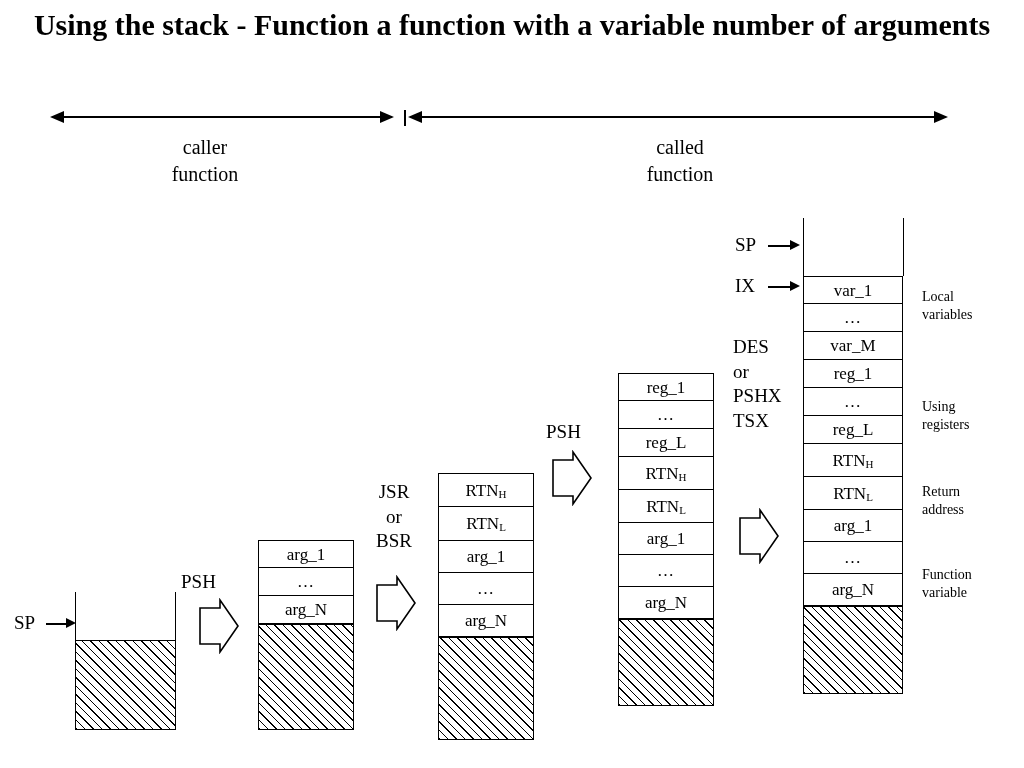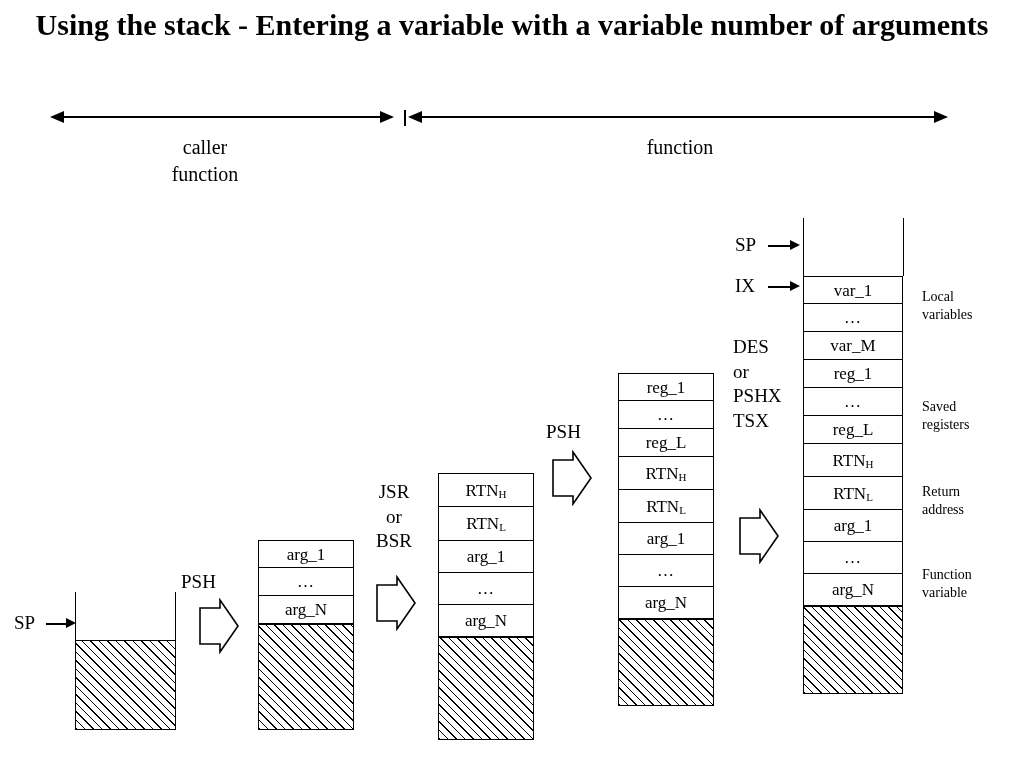--- a/index.html
+++ b/index.html
@@ -45,40 +45,41 @@
   .ptrhead{position:absolute;width:0;height:0;border-top:5px solid transparent;border-bottom:5px solid transparent;border-left:10px solid #000;}
 
   .lbl{position:absolute;font-size:19px;line-height:1.3;}
   .rlbl{position:absolute;font-size:14px;line-height:1.25;text-align:left;}
   .dots{letter-spacing:1px;}
 </style>
 </head>
 <body>
 
 <div class="title">
-  <span>Using the stack - Entering a variable with a variable number of arguments</span>
+  <span>Using the stack - Function a function with a variable number of arguments</span>
 </div>
 
 <div>
   <div class="arrowhead ah-left" style="left:50px;top:111px;"></div>
   <div class="arrowline" style="left:62px;top:116px;width:330px;"></div>
   <div class="arrowhead ah-right" style="left:380px;top:111px;"></div>
 </div>
 <div class="vbar" style="left:404px;top:110px;height:16px;"></div>
 <div>
   <div class="arrowhead ah-left" style="left:408px;top:111px;"></div>
   <div class="arrowline" style="left:420px;top:116px;width:524px;"></div>
   <div class="arrowhead ah-right" style="left:934px;top:111px;"></div>
 </div>
 
 <div class="caption" style="left:125px;top:134px;width:160px;">
   <div>caller</div>
   <div>function</div>
 </div>
 <div class="caption" style="left:600px;top:134px;width:160px;">
+  <div>called</div>
   <div>function</div>
 </div>
 
 <div class="stack">
   <div class="sidewall" style="left:75px;top:592px;height:48px;"></div>
   <div class="sidewall" style="left:175px;top:592px;height:48px;"></div>
   <div class="hatch" style="position:absolute;left:75px;top:640px;width:101px;height:90px;"></div>
 </div>
 <div>
   <span class="ptr" style="left:14px;top:612px;">SP</span>
@@ -201,21 +202,21 @@
   <span class="ptr" style="left:735px;top:275px;">IX</span>
   <span class="ptrline" style="left:768px;top:286px;width:24px;"></span>
   <span class="ptrhead" style="left:790px;top:281px;"></span>
 </div>
 
 <div class="rlbl" style="left:922px;top:288px;">
   <div>Local</div>
   <div>variables</div>
 </div>
 <div class="rlbl" style="left:922px;top:398px;">
-  <div>Saved</div>
+  <div>Using</div>
   <div>registers</div>
 </div>
 <div class="rlbl" style="left:922px;top:483px;">
   <div>Return</div>
   <div>address</div>
 </div>
 <div class="rlbl" style="left:922px;top:566px;">
   <div>Function</div>
   <div>variable</div>
 </div>

